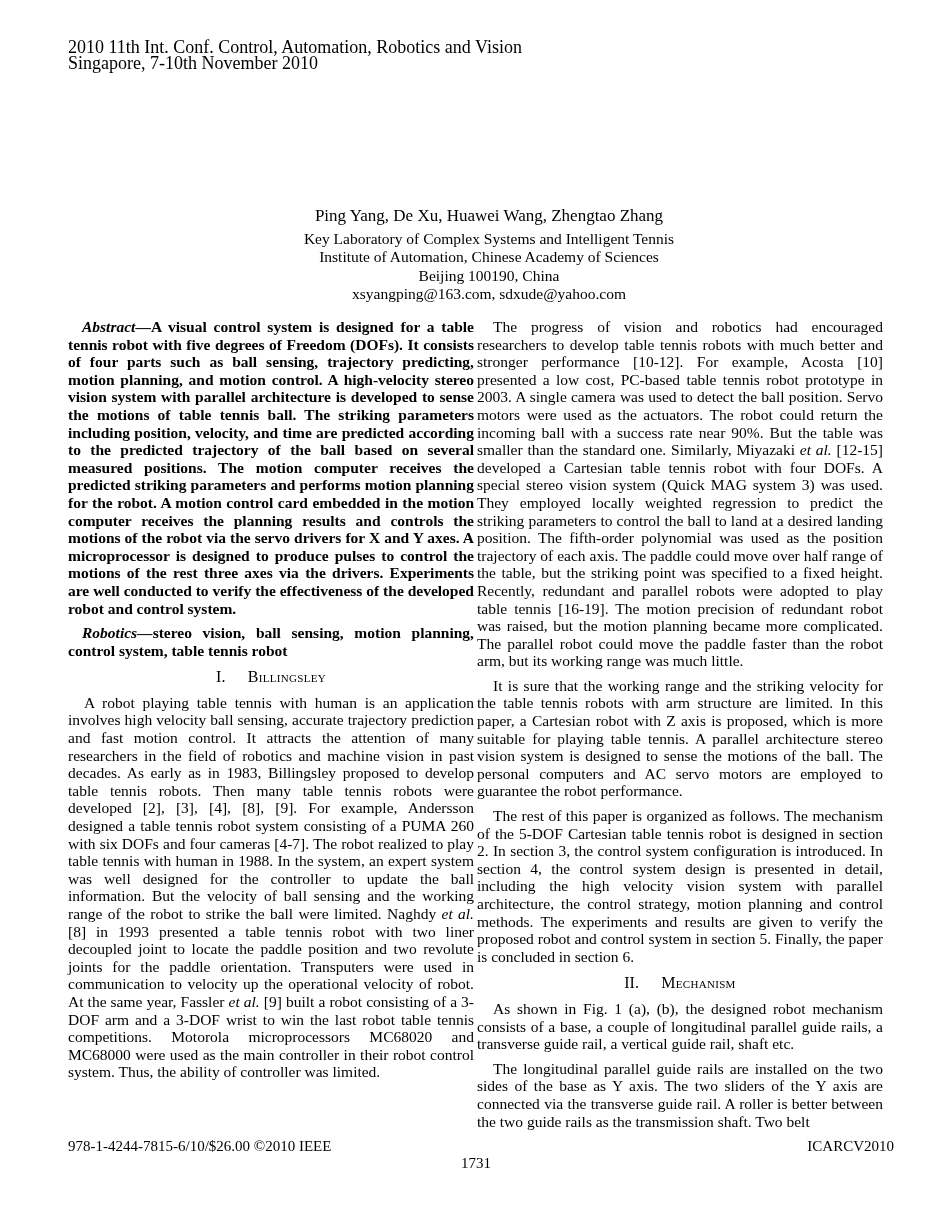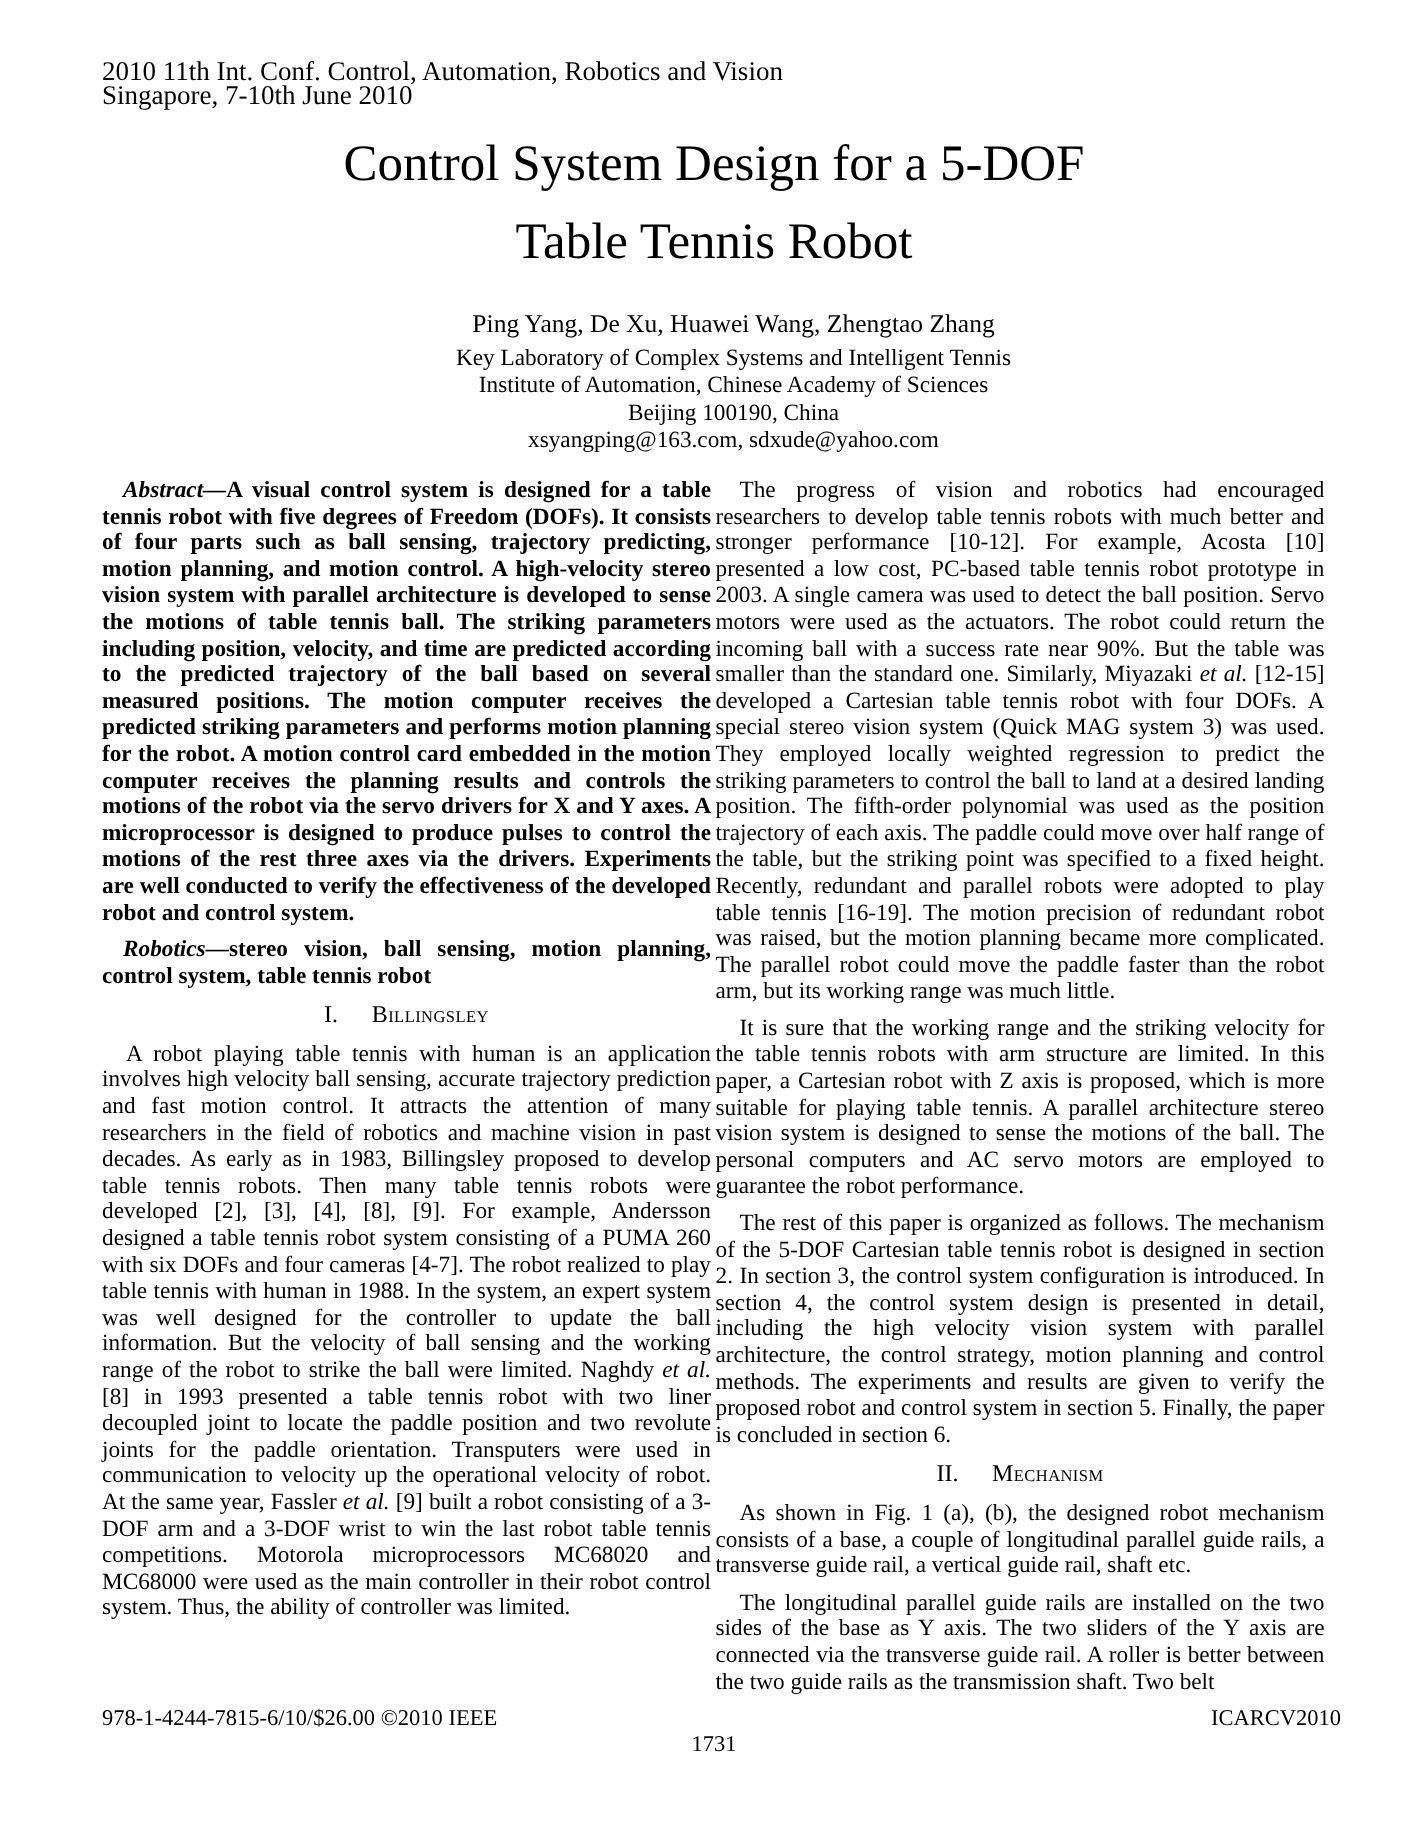--- a/index.html
+++ b/index.html
@@ -106,27 +106,23 @@
   }
   i { font-style: italic; }
 </style>
 </head>
 <body>
 
 <div class="page">
 
   <div class="conf-header">
     <div>2010 11th Int. Conf. Control, Automation, Robotics and Vision</div>
-    <div>Singapore, 7-10th June 2010</div>
+    <div>Singapore, 7-10th November 2010</div>
   </div>
 
-  <h1 class="paper-title">
-    <span>Control System Design for a 5-DOF</span><br>
-    <span>Table Tennis Robot</span>
-  </h1>
 
   <div class="author-block">
     <div class="authors">Ping Yang, De Xu, Huawei Wang, Zhengtao Zhang</div>
     <div class="affiliation">
       <div>Key Laboratory of Complex Systems and Intelligent Tennis</div>
       <div>Institute of Automation, Chinese Academy of Sciences</div>
       <div>Beijing 100190, China</div>
       <div>xsyangping@163.com, sdxude@yahoo.com</div>
     </div>
   </div>

